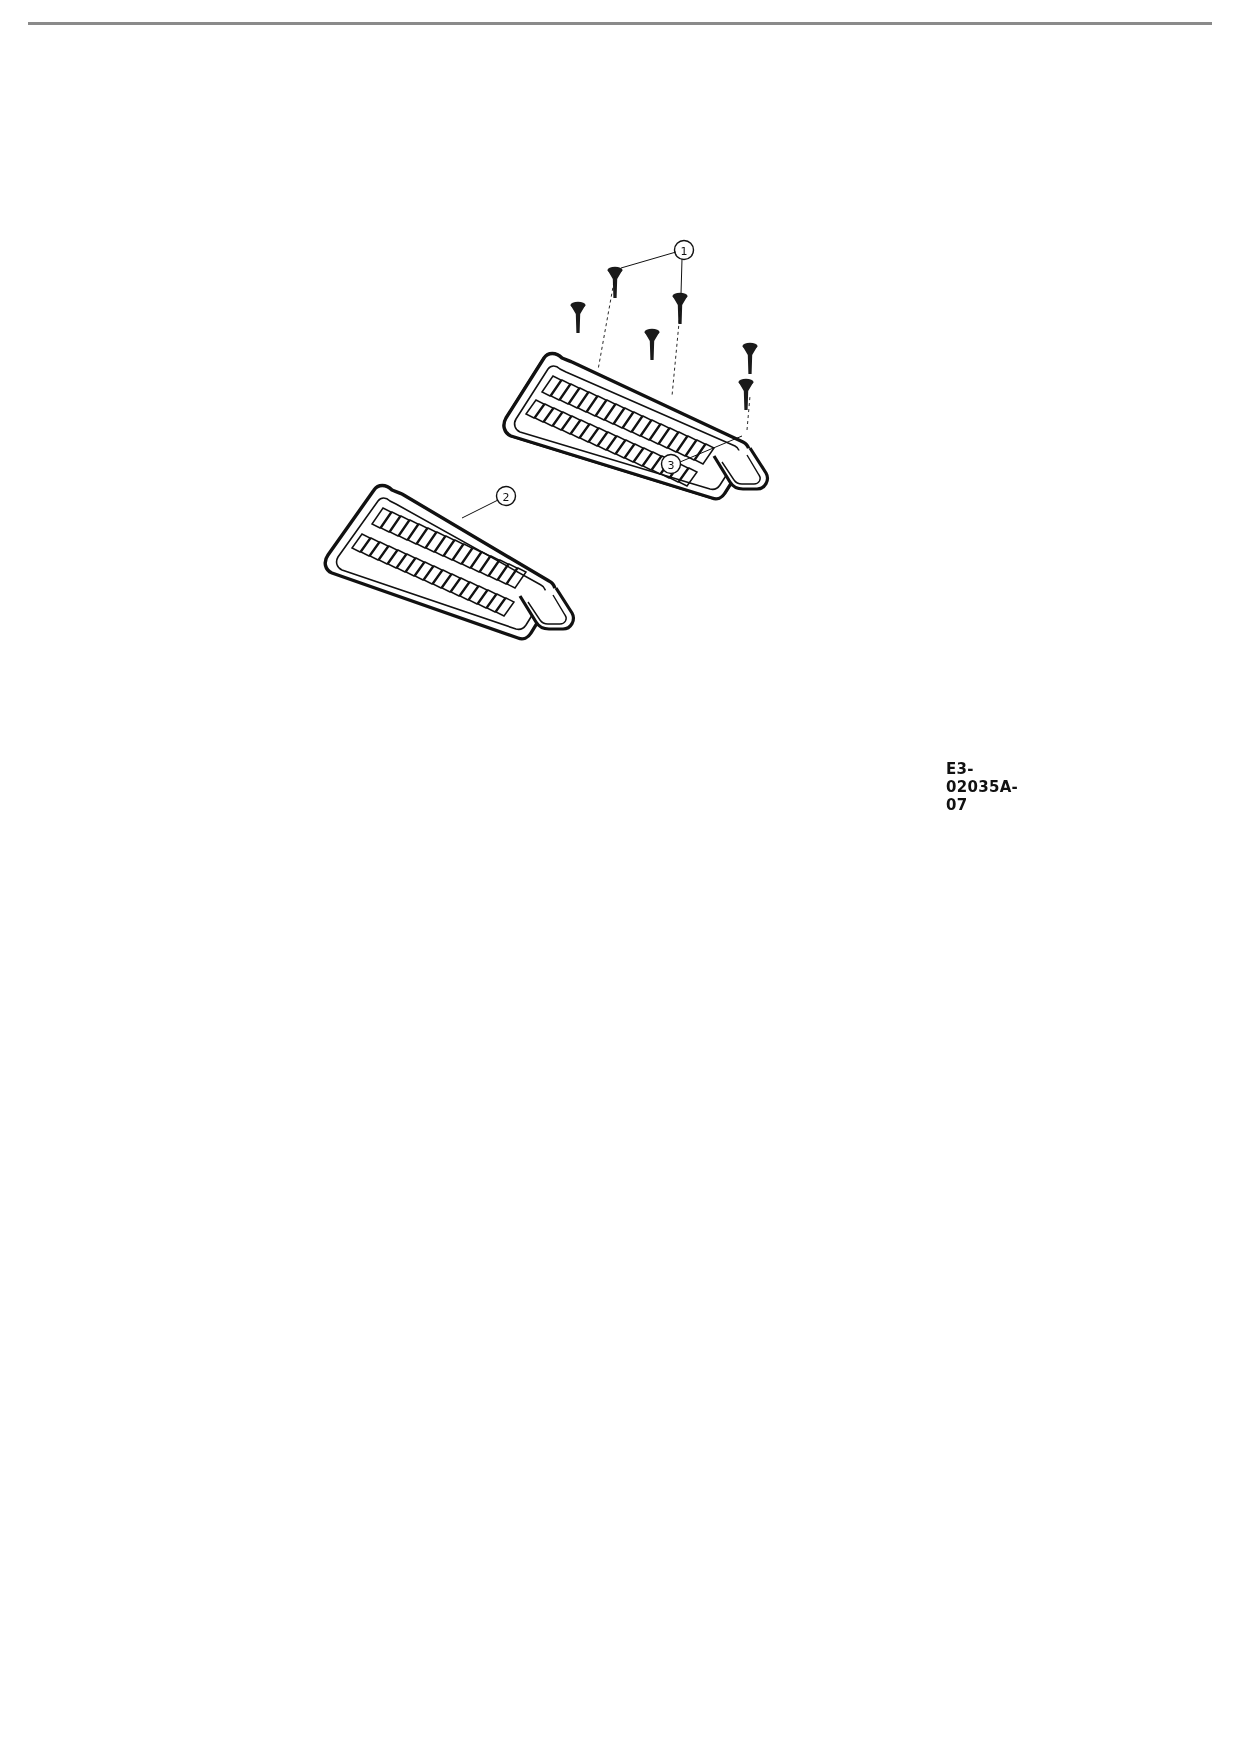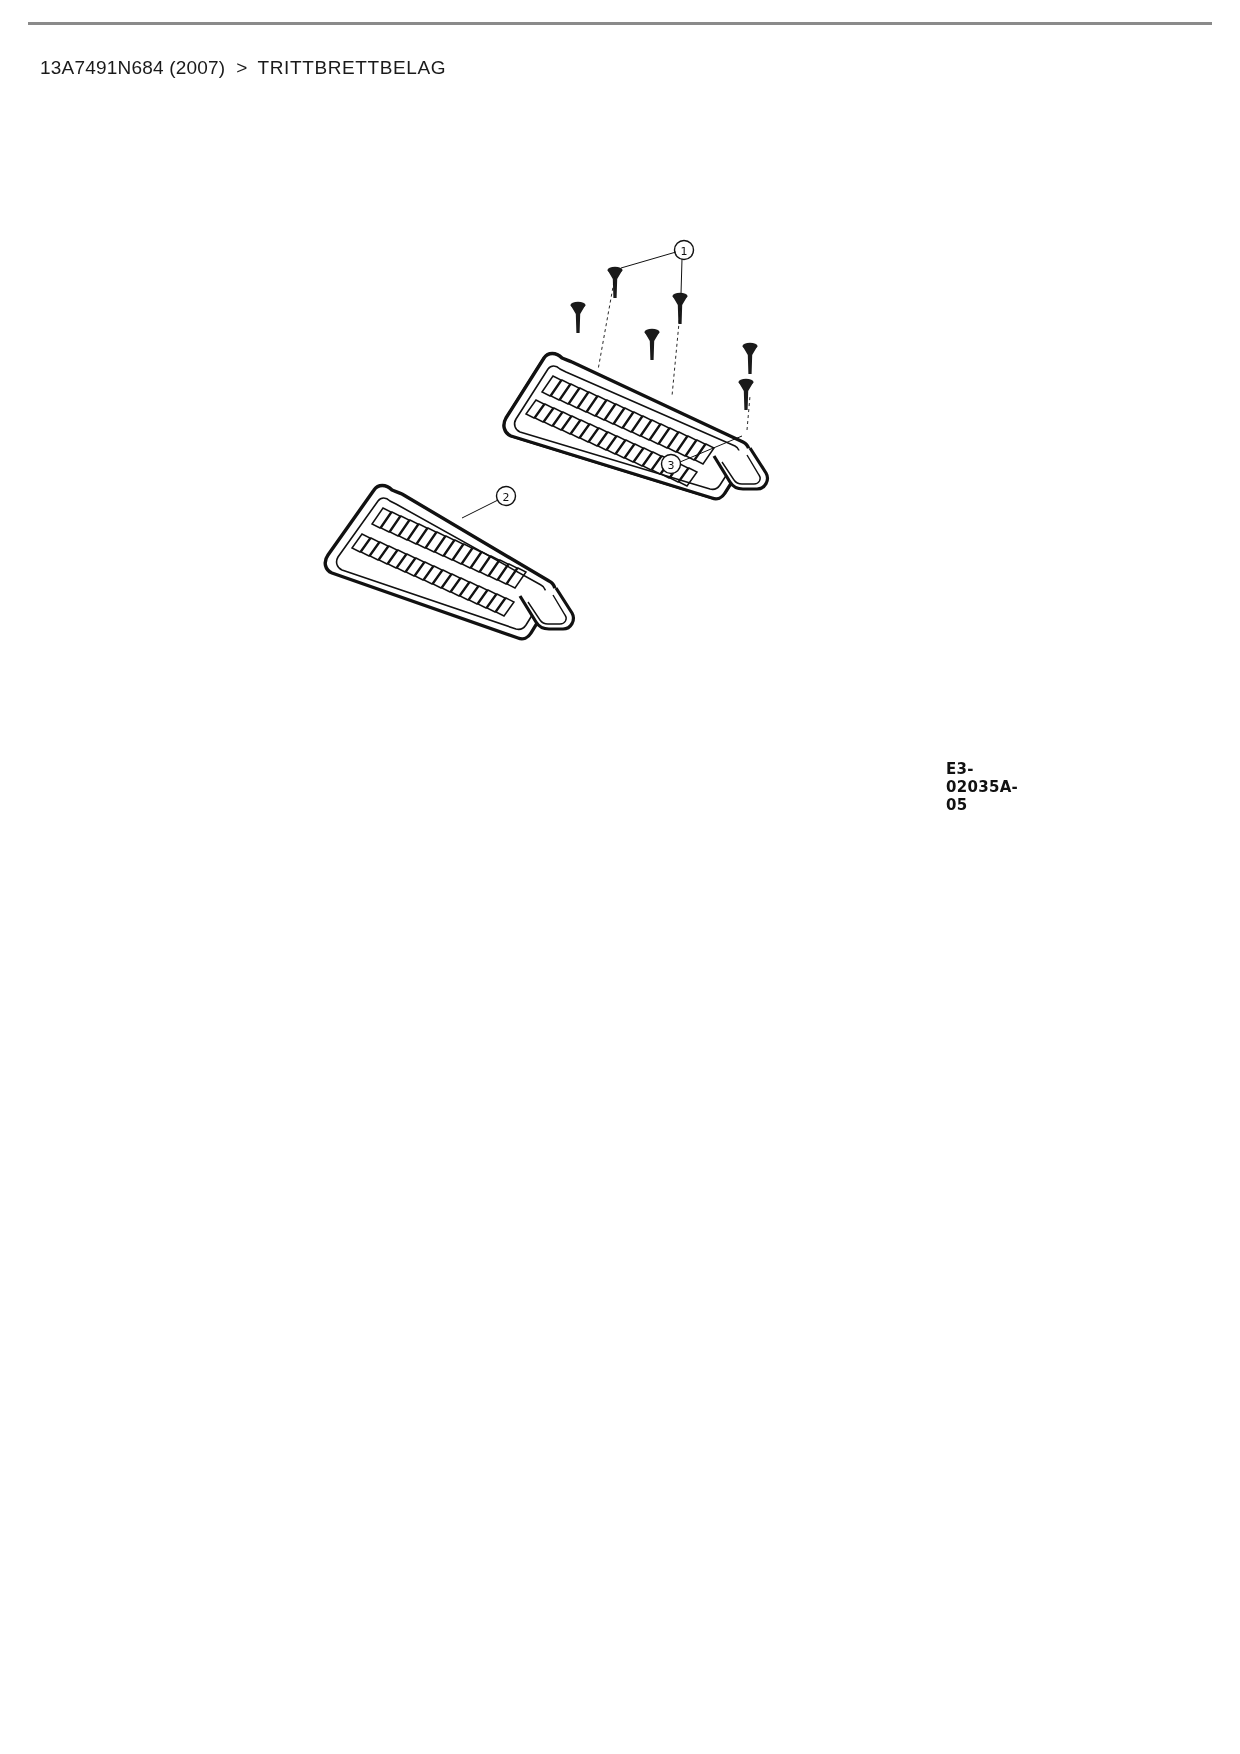--- a/index.html
+++ b/index.html
@@ -69,23 +69,20 @@
     color: #111111;
   }
 </style>
 </head>
 <body>
 
 <div class="page">
 
   <div class="top-rule"></div>
 
-  <div class="breadcrumb">
-    <span class="model">13A7491N684 (2007)</span><span class="sep">&gt;</span><span class="section">TRITTBRETTBELAG</span>
-  </div>
 
   <div class="diagram-area">
 
     <svg class="diagram-svg" width="490" height="775" viewBox="0 0 490 775" xmlns="http://www.w3.org/2000/svg">
       <defs>
         <g id="screw">
           <ellipse cx="0" cy="0" rx="7.5" ry="3.2" fill="#1a1a1a"></ellipse>
           <path d="M -7.5 0 L -2.2 9 L -1.6 28 L 1.6 28 L 2.2 9 L 7.5 0 Z" fill="#1a1a1a"></path>
         </g>
       </defs>
@@ -244,16 +241,16 @@
                  L 250 524 C 255 524 258 519 255 515 L 243 495" fill="none" stroke="#111111" stroke-width="1.4"></path>
       </g>
 
       <g>
         <circle cx="196" cy="396" r="9.5" fill="#ffffff" stroke="#111111" stroke-width="1.4"></circle>
         <text x="196" y="401" text-anchor="middle" font-family="DejaVu Sans, sans-serif" font-size="11" fill="#111111">2</text>
         <path d="M 188 400 L 152 418" fill="none" stroke="#111111" stroke-width="1"></path>
       </g>
     </svg>
 
-    <div class="diagram-code">E3-02035A-05</div>
+    <div class="diagram-code">E3-02035A-07</div>
   </div>
 
 </div>
 
 </body></html>

